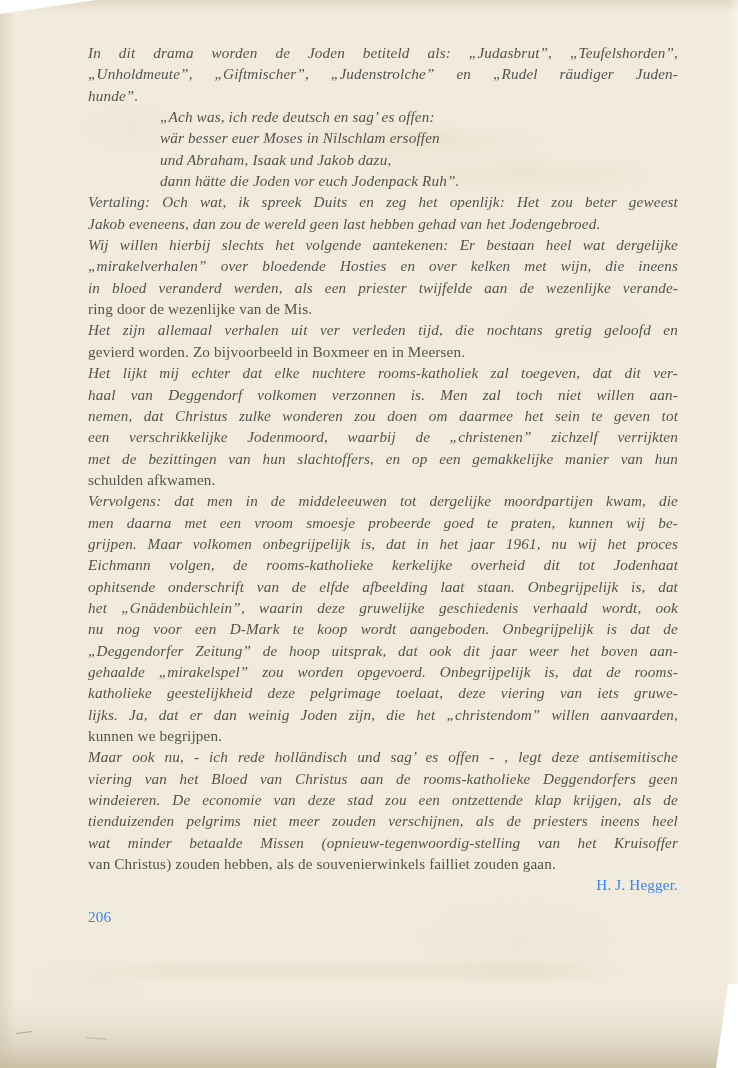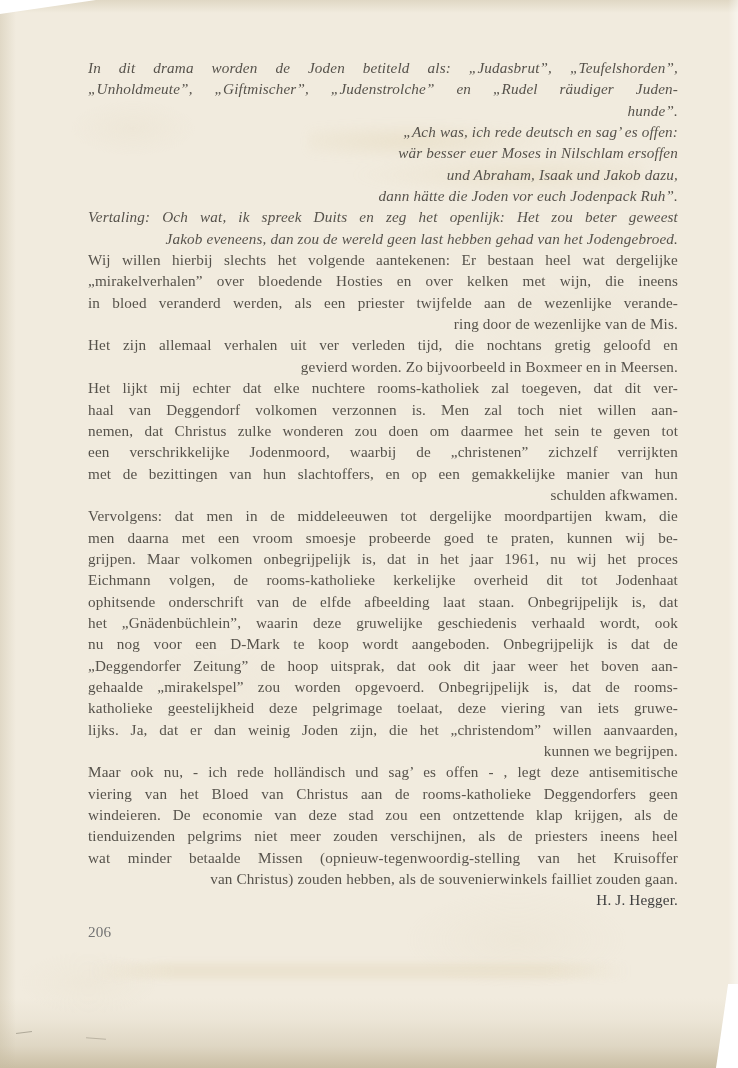--- a/index.html
+++ b/index.html
@@ -50,31 +50,31 @@
   }
   .pencil-a{
     position:absolute;left:16px;top:1032px;width:16px;height:0;
     border-top:1.5px solid rgba(130,124,110,.55);transform:rotate(-8deg);
   }
   .pencil-b{
     position:absolute;left:86px;top:1038px;width:20px;height:0;
     border-top:1.5px solid rgba(140,133,118,.45);transform:rotate(4deg);
   }
   .text-block{
-    position:absolute;left:88px;top:57px;width:590px;
+    position:absolute;left:88px;top:42px;width:590px;
     font-size:15.2px;line-height:21.35px;color:#56524b;
     letter-spacing:.15px;
   }
   .para{margin:0;}
   .para.italic .line, .para.verse .line{font-style:italic;}
-  .line{white-space:normal;text-align:right;}
-  .line.j{text-align:justify;text-align-last:justify;}
+  .line{white-space:normal;}
+  .line.j{text-align:justify;text-align-last:justify;font-style:italic;}
   .para.verse .line{padding-left:72px;}
-  .signature{text-align:right;color:#404040;}
-  .page-number{margin-top:10px;color:#737373;}
+  .signature{text-align:right;color:#3b82f6;}
+  .page-number{margin-top:10px;color:#3b82f6;}
 </style>
 </head>
 <body>
 
 <div class="paper"></div>
 <div class="grain"></div>
 <div class="corner-tl"></div>
 <div class="edge-br"></div>
 <div class="ghost-a"></div>
 <div class="ghost-b"></div>

